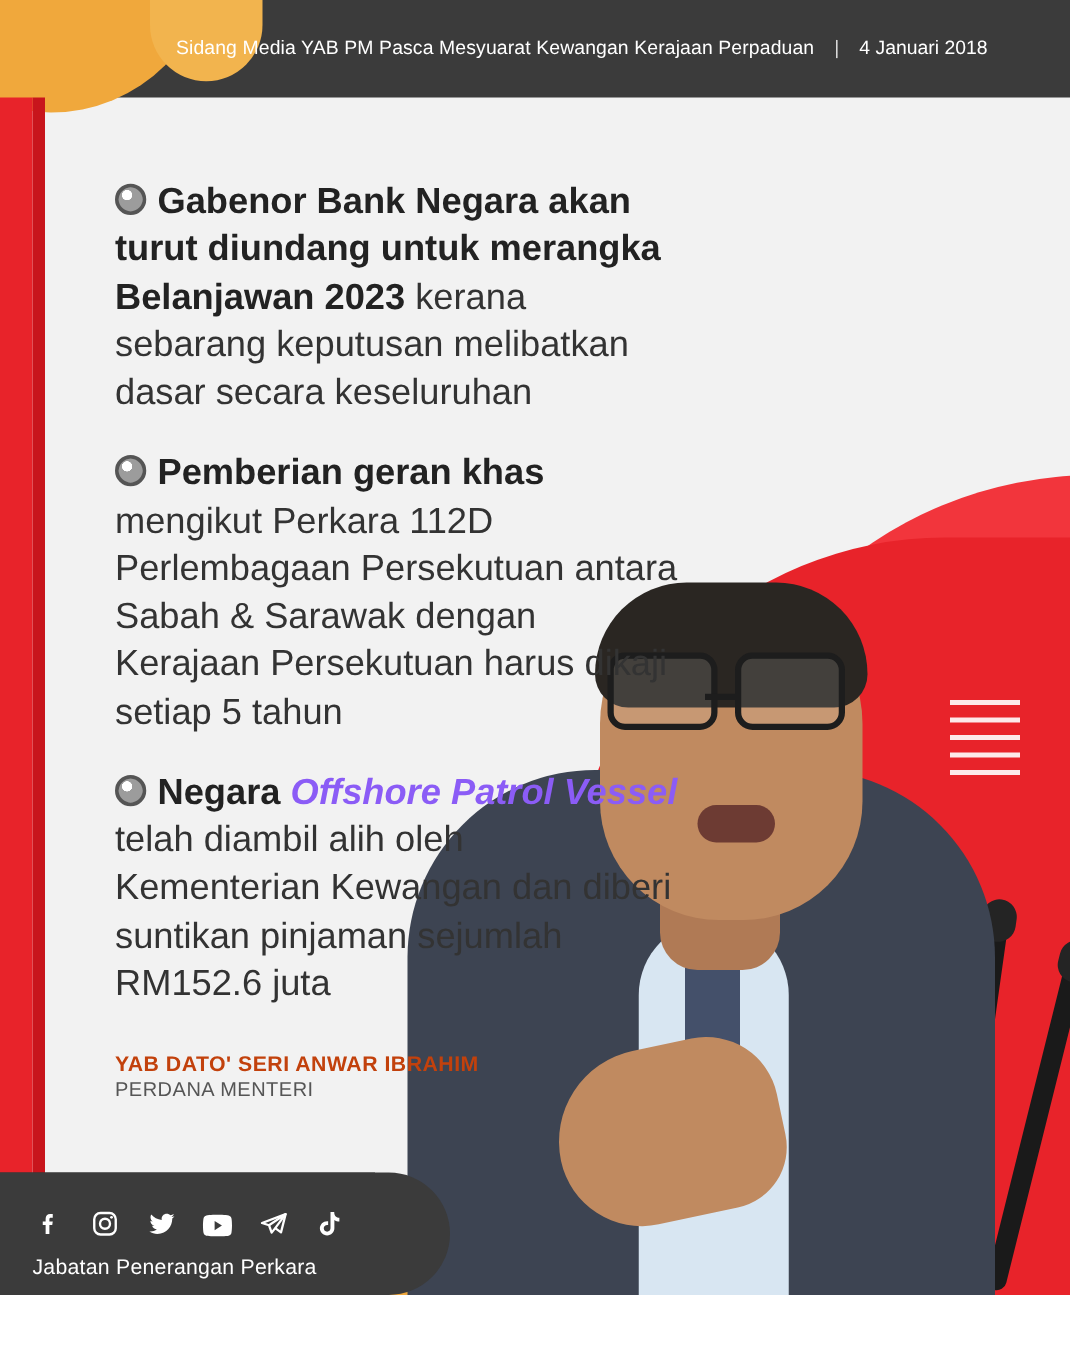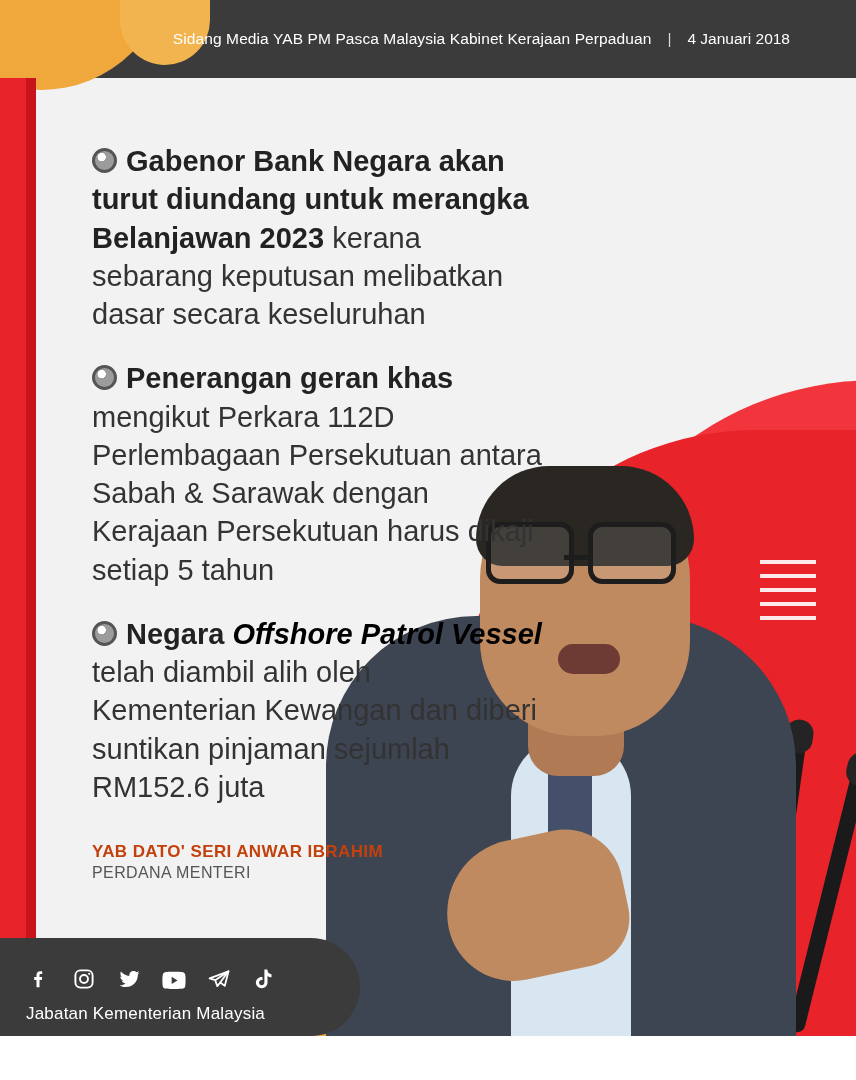--- a/index.html
+++ b/index.html
@@ -335,21 +335,21 @@
     margin-right: 9px;
     vertical-align: -2px;
   }
   .b {
     font-weight: bold;
     color: #222222;
   }
   .bi {
     font-weight: bold;
     font-style: italic;
-    color: #000000;
+    color: #8b5cf6;
   }
 
   .signature {
     margin-top: 36px;
   }
   .sig-name {
     font-size: 17px;
     font-weight: bold;
     color: #c2410c;
     letter-spacing: .4px;
@@ -425,36 +425,36 @@
       <i></i>
   </div>
 
   <div class="top-band"></div>
   <div class="deco blob-orange-top"></div>
   <div class="deco blob-orange-top2"></div>
   <div class="deco bar-red-left2"></div>
   <div class="deco bar-red-left"></div>
 
   <div class="header">
-    <span class="header-title">Sidang Media YAB PM Pasca Malaysia Kabinet Kerajaan Perpaduan</span>
+    <span class="header-title">Sidang Media YAB PM Pasca Mesyuarat Kewangan Kerajaan Perpaduan</span>
     <span class="header-sep">|</span>
     <span class="header-date">4 Januari 2018</span>
   </div>
 
   <div class="content">
 
     <div class="point">
       <p>
         <span class="bullet"></span><span class="b">Gabenor Bank Negara akan turut diundang untuk merangka Belanjawan 2023</span><span> kerana sebarang keputusan melibatkan dasar secara keseluruhan</span>
       </p>
     </div>
 
     <div class="point">
       <p>
-        <span class="bullet"></span><span class="b">Penerangan geran khas</span><span> mengikut Perkara 112D Perlembagaan Persekutuan antara Sabah &amp; Sarawak dengan Kerajaan Persekutuan harus dikaji setiap 5 tahun</span>
+        <span class="bullet"></span><span class="b">Pemberian geran khas</span><span> mengikut Perkara 112D Perlembagaan Persekutuan antara Sabah &amp; Sarawak dengan Kerajaan Persekutuan harus dikaji setiap 5 tahun</span>
       </p>
     </div>
 
     <div class="point">
       <p>
         <span class="bullet"></span><span class="b">Negara </span><span class="bi">Offshore Patrol Vessel</span><span> telah diambil alih oleh Kementerian Kewangan dan diberi suntikan pinjaman sejumlah RM152.6 juta</span>
       </p>
     </div>
 
     <div class="signature">
@@ -497,16 +497,16 @@
             <path d="M21.5 4.3L2.6 11.4l5.6 1.8 2.1 5.9 2.9-3.6 4.6 3.4z"></path>
             <path d="M8.2 13.2L21.5 4.3l-8.3 11.2"></path>
           </svg>
       </span>
       <span class="social-icon">
         <svg width="22" height="24" viewBox="0 0 22 24" fill="#ffffff">
             <path d="M14.4 2.5h-3v13.1c0 1.5-1.2 2.7-2.7 2.7s-2.7-1.2-2.7-2.7 1.2-2.7 2.7-2.7c.3 0 .5 0 .8.1v-3c-.3 0-.5-.1-.8-.1C5.5 9.9 2.9 12.5 2.9 15.6s2.6 5.7 5.8 5.7 5.8-2.6 5.8-5.7V8.9c1.1.8 2.5 1.3 4 1.3V7.2c-2.2 0-4.1-1.8-4.1-4.1v-.6z"></path>
           </svg>
       </span>
     </div>
-    <div class="agency">Jabatan Kementerian Malaysia</div>
+    <div class="agency">Jabatan Penerangan Perkara</div>
   </div>
 
 </div>
 
 </body></html>

